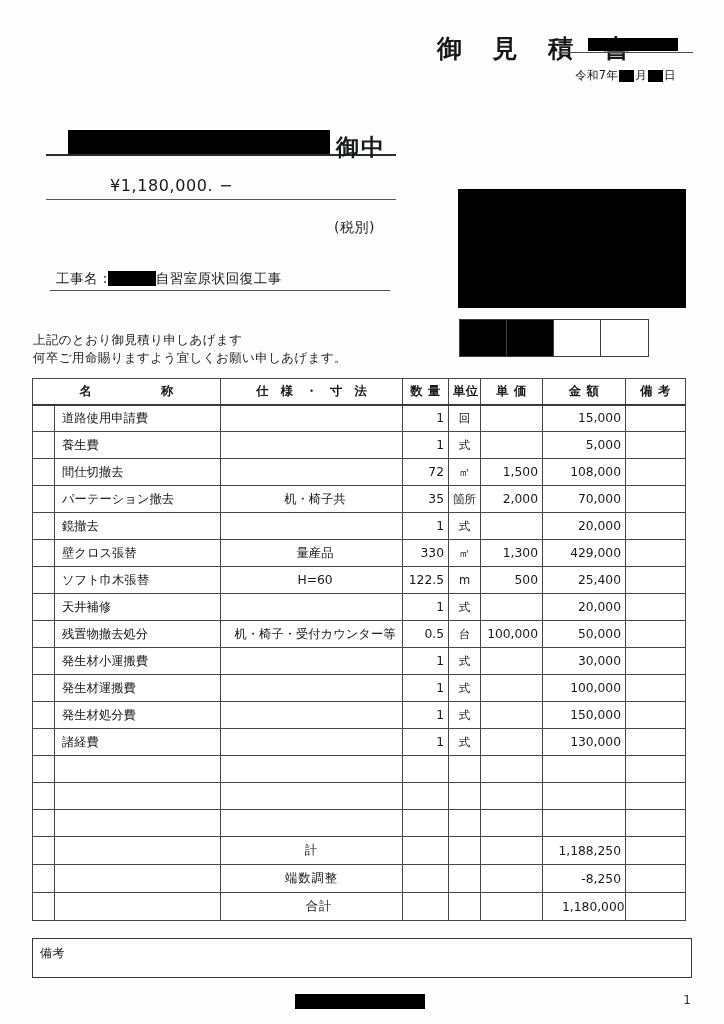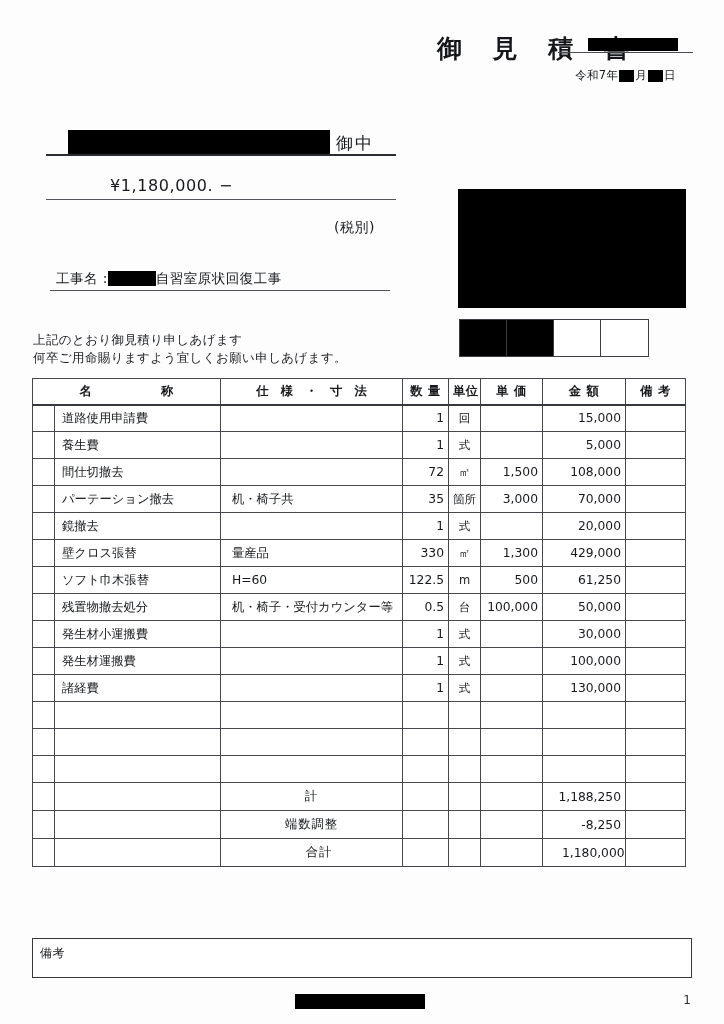--- a/index.html
+++ b/index.html
@@ -85,22 +85,22 @@
   }
   #client-redact {
     width: 262px;
     height: 24px;
     margin-left: 22px;
   }
   #client-suffix {
     position: absolute;
     left: 336px;
     top: 132px;
-    font-size: 17px;
-    font-weight: normal;
+    font-size: 23px;
+    font-weight: bold;
     letter-spacing: 2px;
   }
 
   #amount-row {
     position: absolute;
     left: 46px;
     top: 174px;
     width: 350px;
     border-bottom: 1.6px solid #55585c;
     height: 25px;
@@ -220,21 +220,21 @@
     text-align: center;
     font-weight: bold;
     letter-spacing: 4px;
     text-indent: 4px;
     font-size: 12.3px;
     border-bottom: 2px solid #35383c;
   }
   #items-table thead th.tight { letter-spacing: 0.5px; text-indent: 0; }
   #items-table td.idx { border-right: 1.1px solid #44474b; }
   #items-table td.name { text-align: left; padding-left: 7px; }
-  #items-table td.spec { text-align: left; padding-left: 11px; }
+  #items-table td.spec { text-align: center; padding-left: 11px; }
   #items-table td.num  { text-align: right; padding-right: 4px;
                          font-family: "DejaVu Sans", "Liberation Sans", sans-serif; }
   #items-table td.unit { text-align: center; font-size: 11.5px; }
   #items-table tr.summary td.sumlabel {
     text-align: center;
     letter-spacing: 1px;
   }
   #items-table tr.summary td { height: 28px; }
   #items-table tr.total-row td { border-top: 1.3px solid #35383c; padding-left: 19px; }
 
@@ -364,21 +364,21 @@
           <td class="num">1,500</td>
           <td class="num">108,000</td>
           <td></td>
         </tr>
         <tr>
           <td class="idx"></td>
           <td class="name">パーテーション撤去</td>
           <td class="spec">机・椅子共</td>
           <td class="num">35</td>
           <td class="unit">箇所</td>
-          <td class="num">3,000</td>
+          <td class="num">2,000</td>
           <td class="num">70,000</td>
           <td></td>
         </tr>
         <tr>
           <td class="idx"></td>
           <td class="name">鏡撤去</td>
           <td class="spec"></td>
           <td class="num">1</td>
           <td class="unit">式</td>
           <td class="num"></td>
@@ -395,21 +395,31 @@
           <td class="num">429,000</td>
           <td></td>
         </tr>
         <tr>
           <td class="idx"></td>
           <td class="name">ソフト巾木張替</td>
           <td class="spec">H=60</td>
           <td class="num">122.5</td>
           <td class="unit">m</td>
           <td class="num">500</td>
-          <td class="num">61,250</td>
+          <td class="num">25,400</td>
+          <td></td>
+        </tr>
+        <tr>
+          <td class="idx"></td>
+          <td class="name">天井補修</td>
+          <td class="spec"></td>
+          <td class="num">1</td>
+          <td class="unit">式</td>
+          <td class="num"></td>
+          <td class="num">20,000</td>
           <td></td>
         </tr>
         <tr>
           <td class="idx"></td>
           <td class="name">残置物撤去処分</td>
           <td class="spec">机・椅子・受付カウンター等</td>
           <td class="num">0.5</td>
           <td class="unit">台</td>
           <td class="num">100,000</td>
           <td class="num">50,000</td>
@@ -430,20 +440,30 @@
           <td class="name">発生材運搬費</td>
           <td class="spec"></td>
           <td class="num">1</td>
           <td class="unit">式</td>
           <td class="num"></td>
           <td class="num">100,000</td>
           <td></td>
         </tr>
         <tr>
           <td class="idx"></td>
+          <td class="name">発生材処分費</td>
+          <td class="spec"></td>
+          <td class="num">1</td>
+          <td class="unit">式</td>
+          <td class="num"></td>
+          <td class="num">150,000</td>
+          <td></td>
+        </tr>
+        <tr>
+          <td class="idx"></td>
           <td class="name">諸経費</td>
           <td class="spec"></td>
           <td class="num">1</td>
           <td class="unit">式</td>
           <td class="num"></td>
           <td class="num">130,000</td>
           <td></td>
         </tr>
         <tr>
           <td class="idx"></td>

